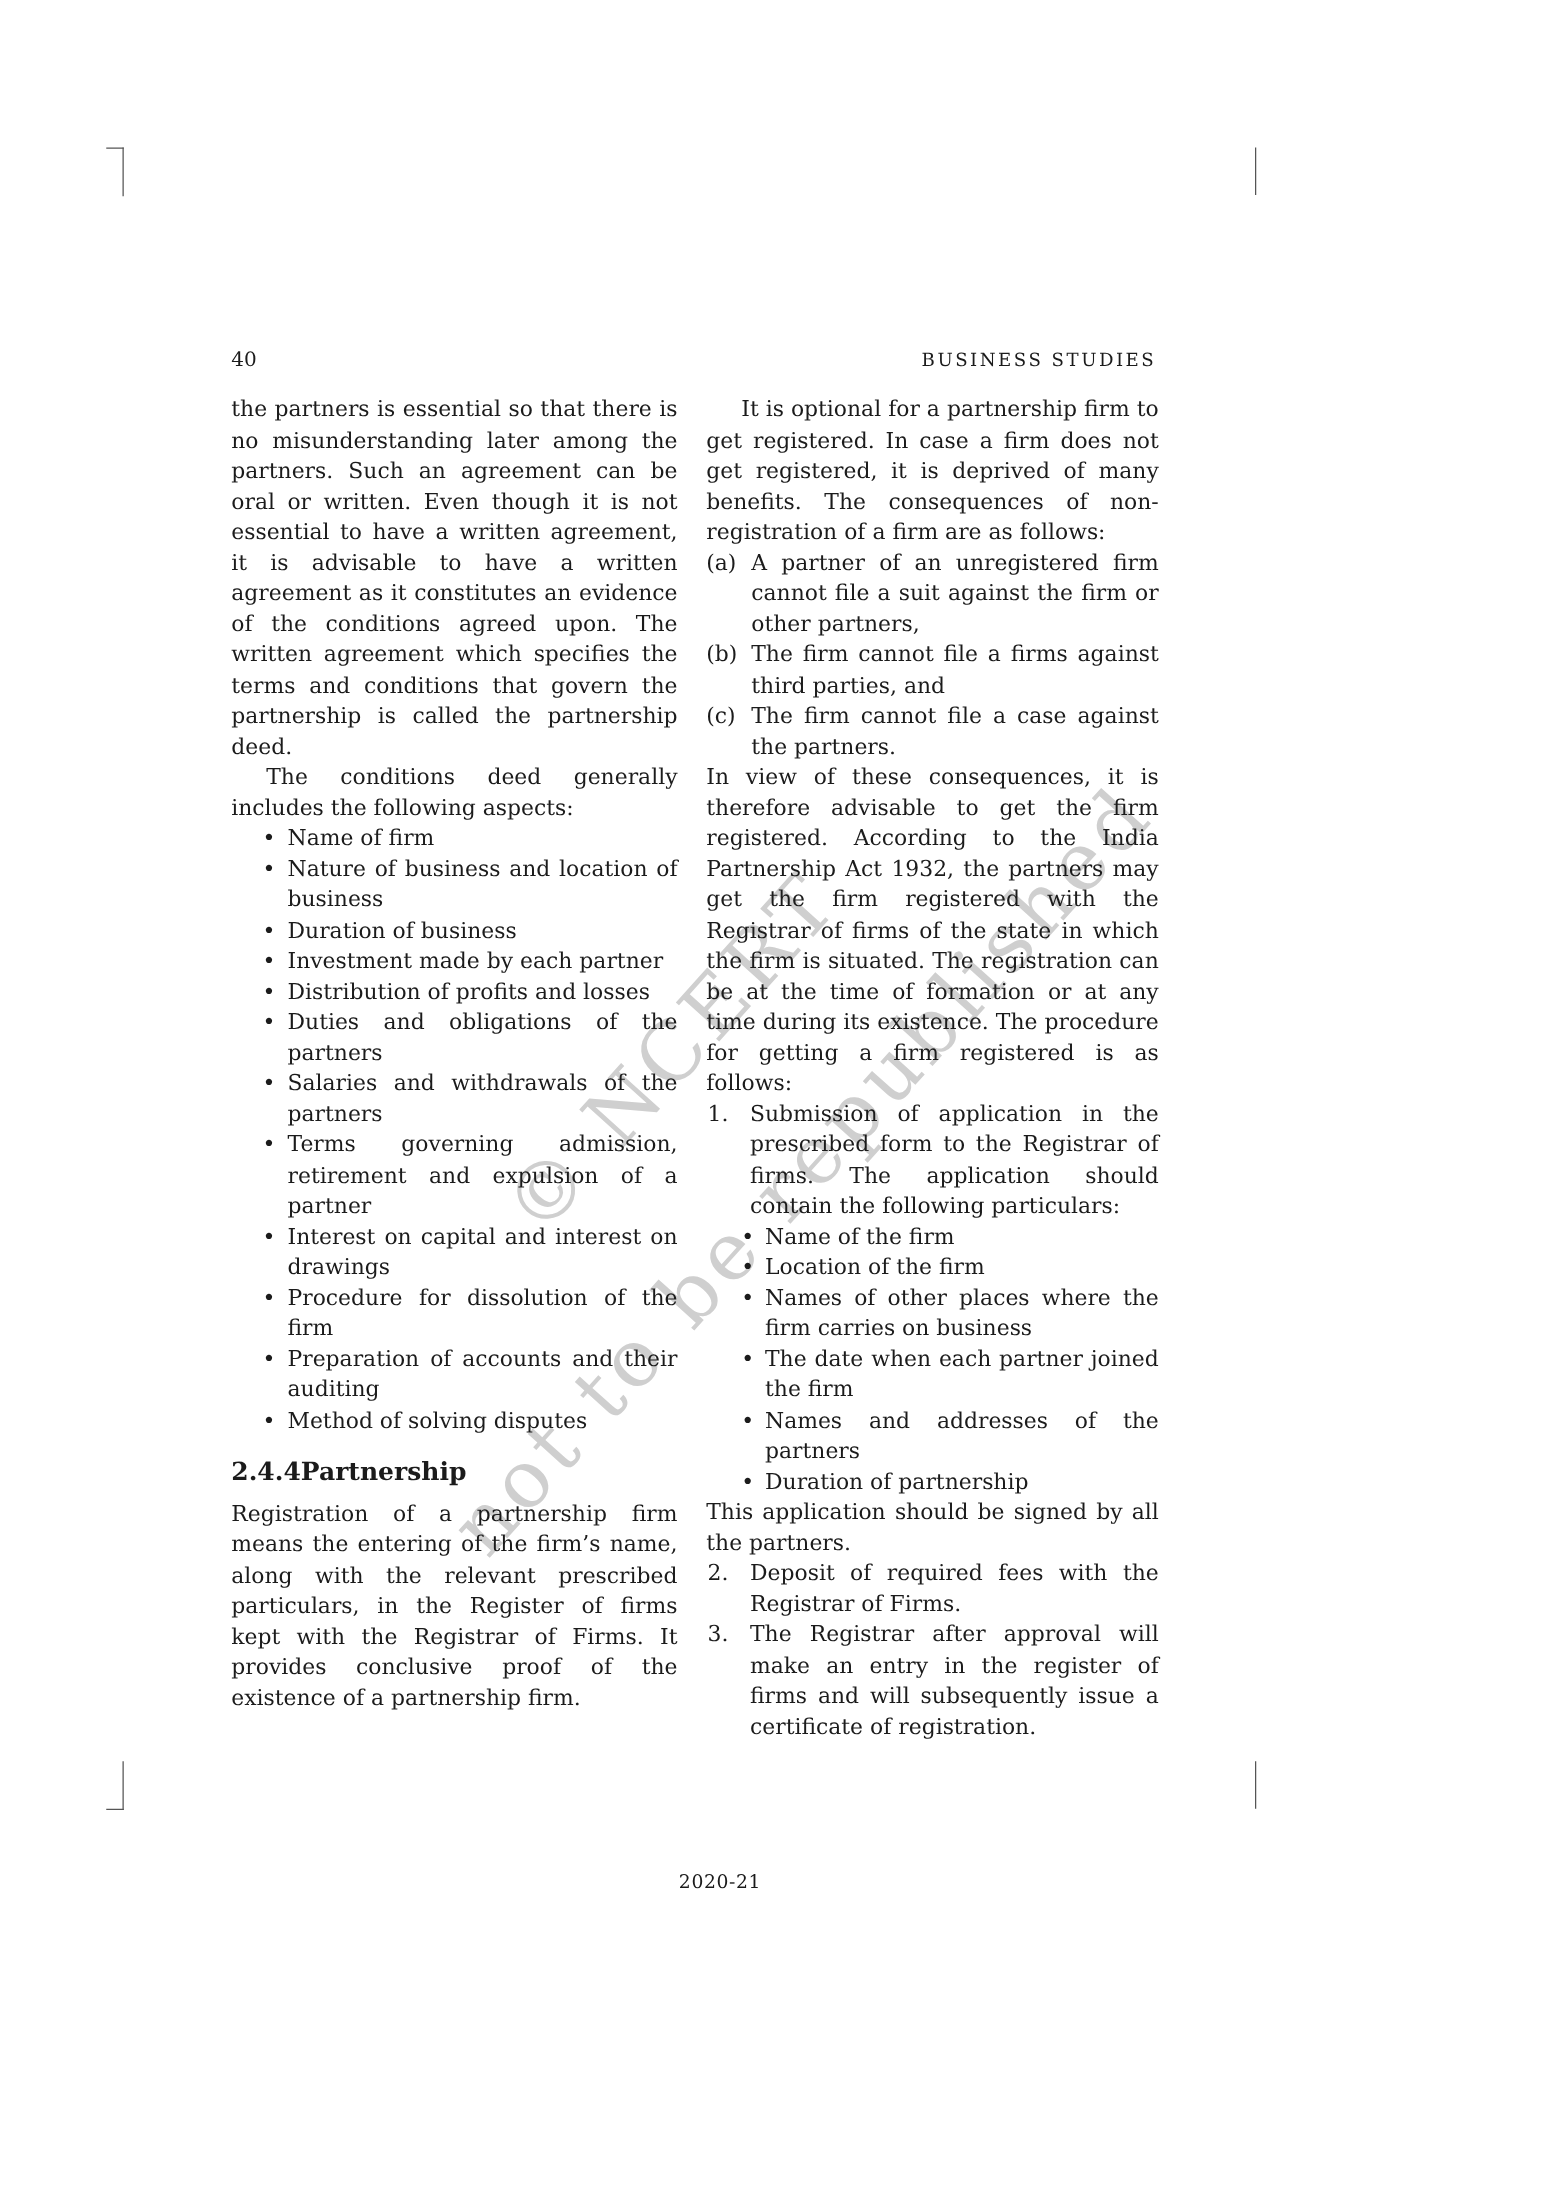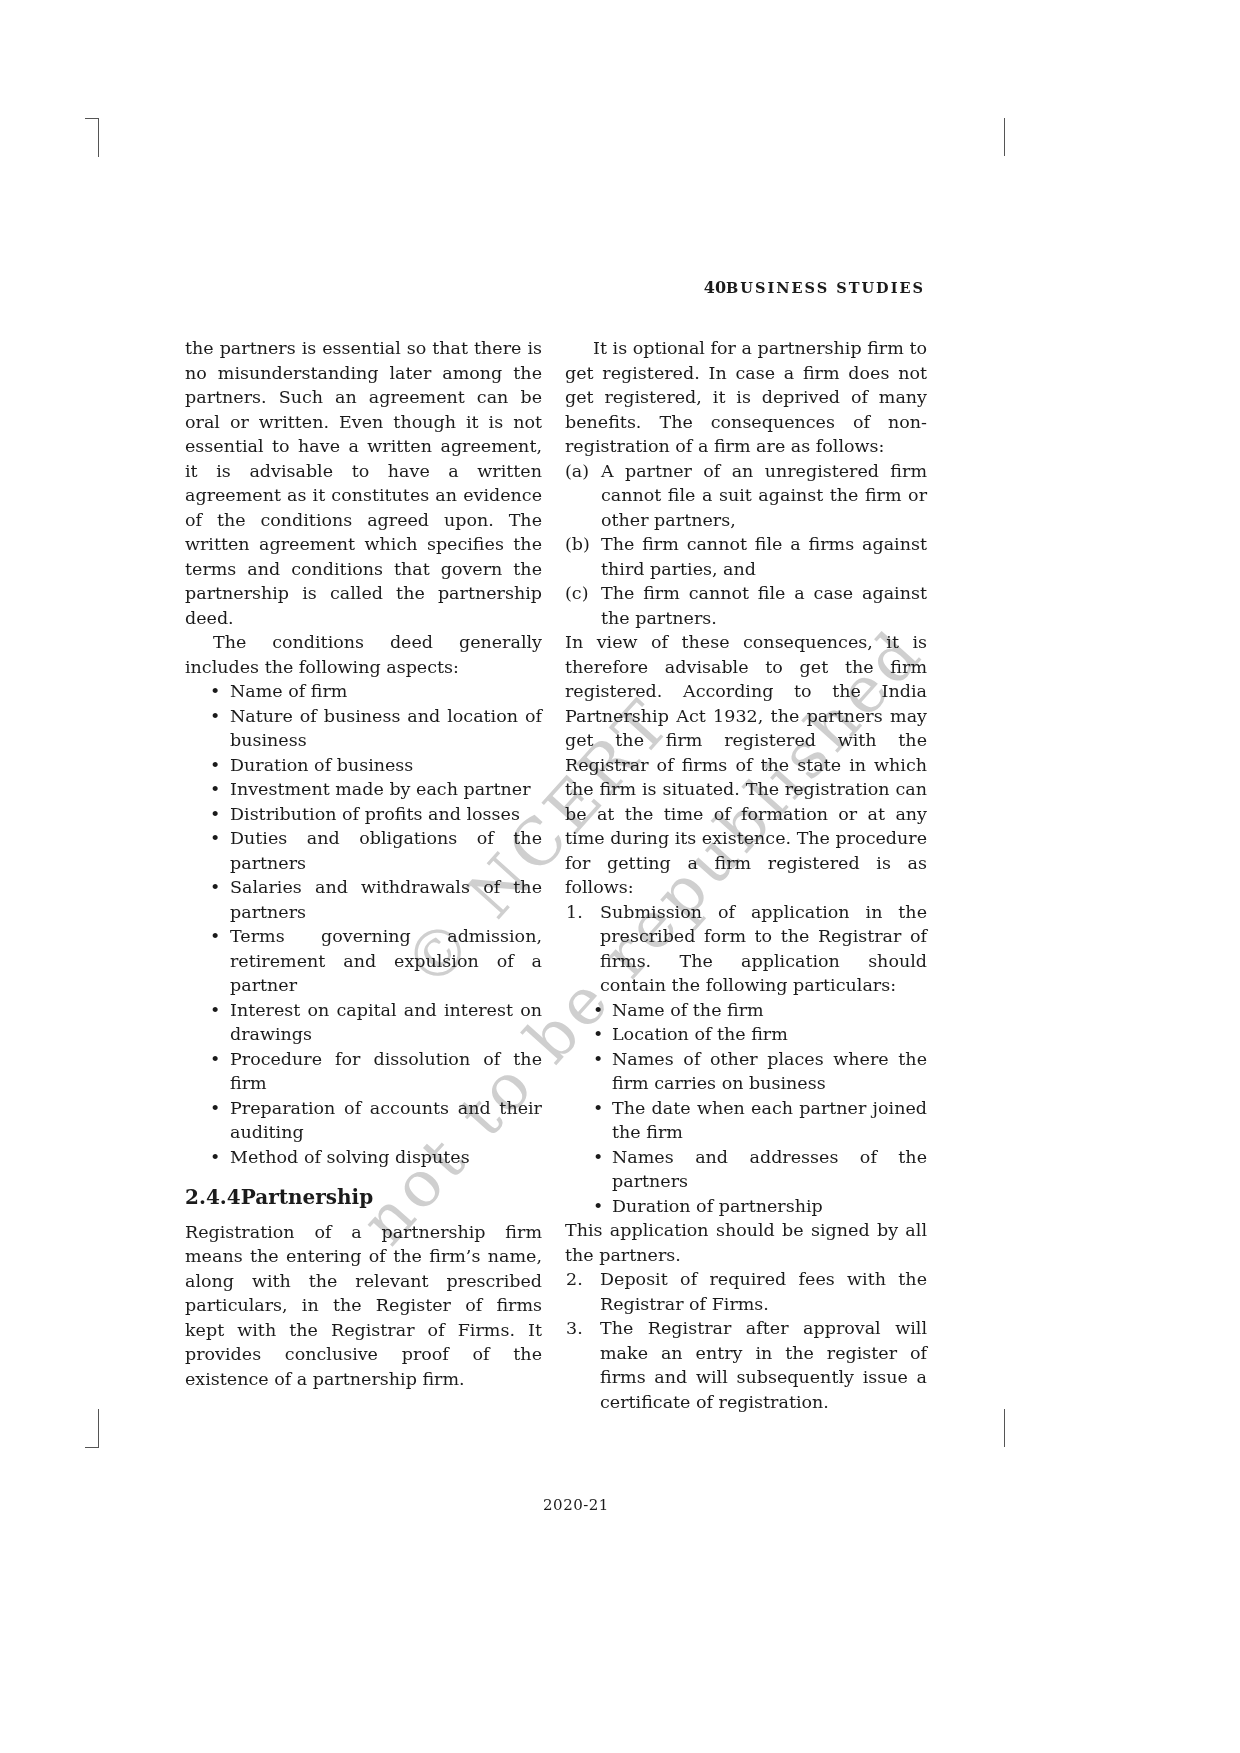--- a/index.html
+++ b/index.html
@@ -25,30 +25,29 @@
     transform:rotate(-48deg);
     color:#cfcfcf;
     z-index:0;
     pointer-events:none;
   }
   .watermark .wm-line{font-size:64px;letter-spacing:5px;white-space:nowrap;font-family:"DejaVu Serif","Liberation Serif",serif;}
 
   
   .runhead{
     position:absolute;left:185px;top:278px;width:740px;
-    display:flex;justify-content:flex-end;align-items:baseline;
+    display:flex;justify-content:space-between;align-items:baseline;
     z-index:1;
-    font-weight:bold;
   }
   .pagenum{font-size:16px;}
   .booktitle{font-size:14.5px;letter-spacing:2px;}
 
   
   .columns{
-    position:absolute;left:185px;top:336px;width:742px;
+    position:absolute;left:185px;top:316px;width:742px;
     display:grid;grid-template-columns:357px 362px;column-gap:23px;
     z-index:1;
   }
   .col{font-size:17.5px;line-height:24.5px;}
   p{margin:0;}
   .just{text-align:justify;}
   .indent{text-indent:28px;}
 
   ul.dots{list-style:none;margin:0;padding:0;}
   ul.dots li{position:relative;padding-left:45px;text-align:justify;}

